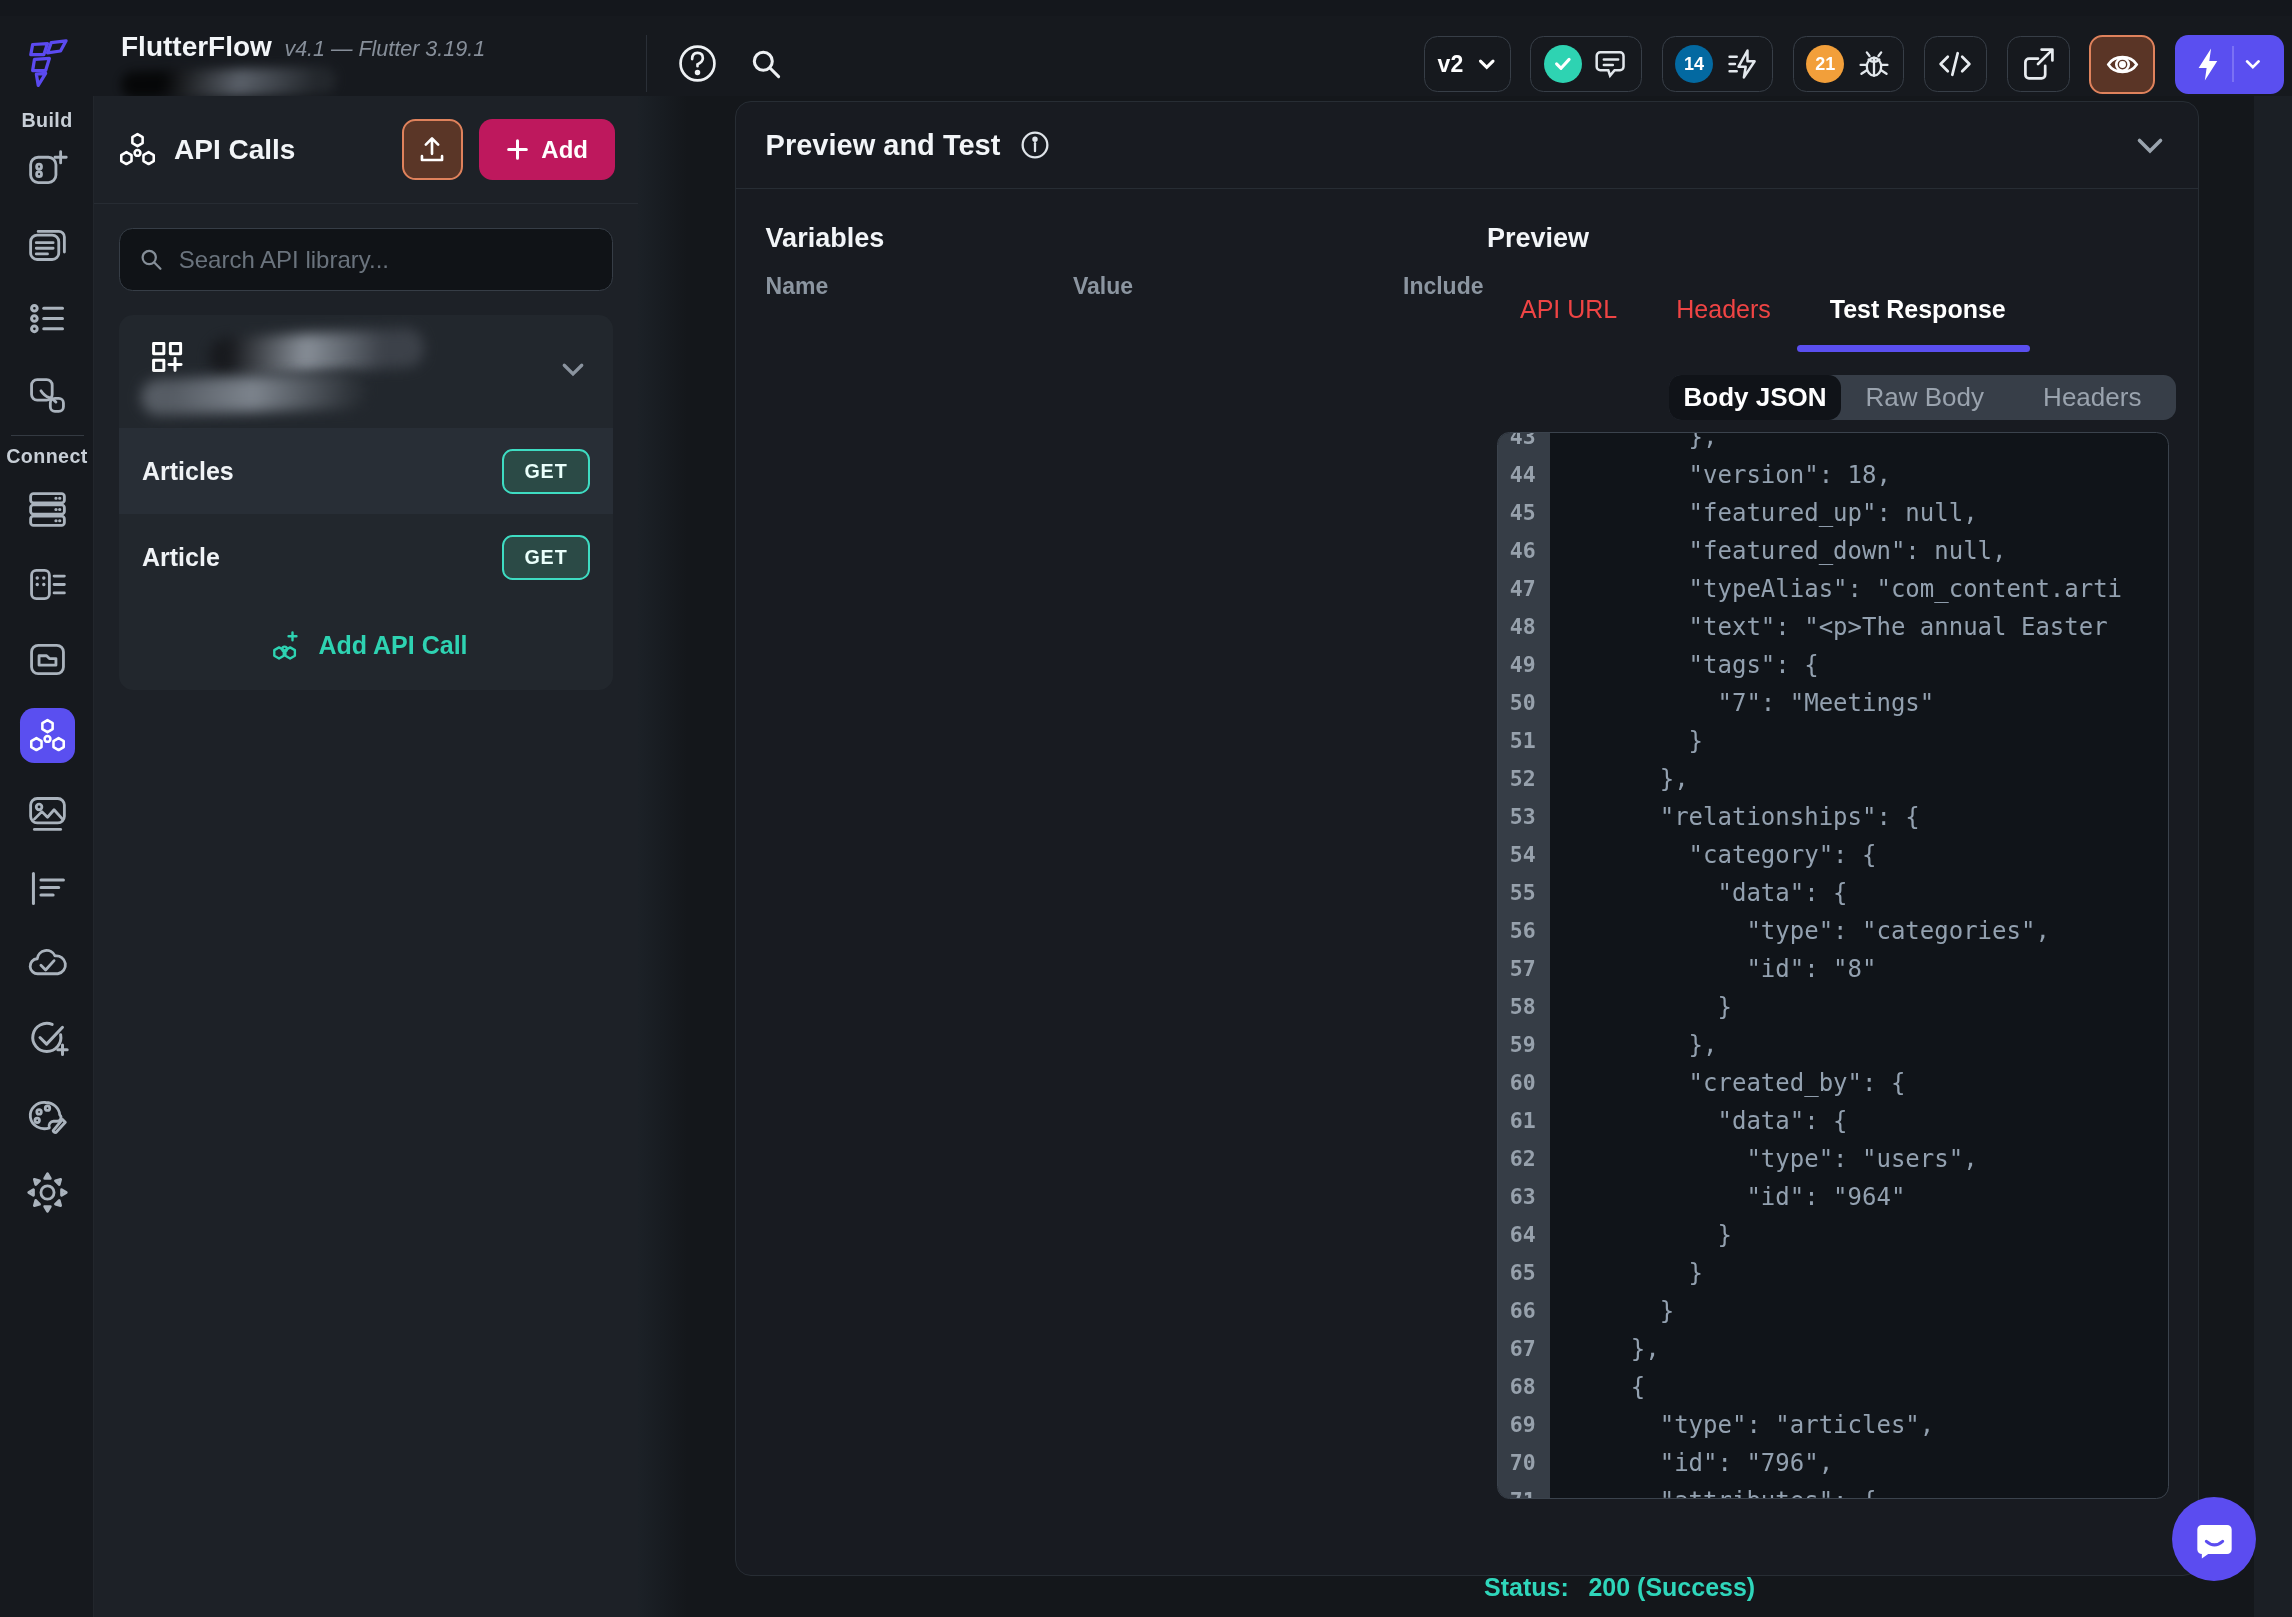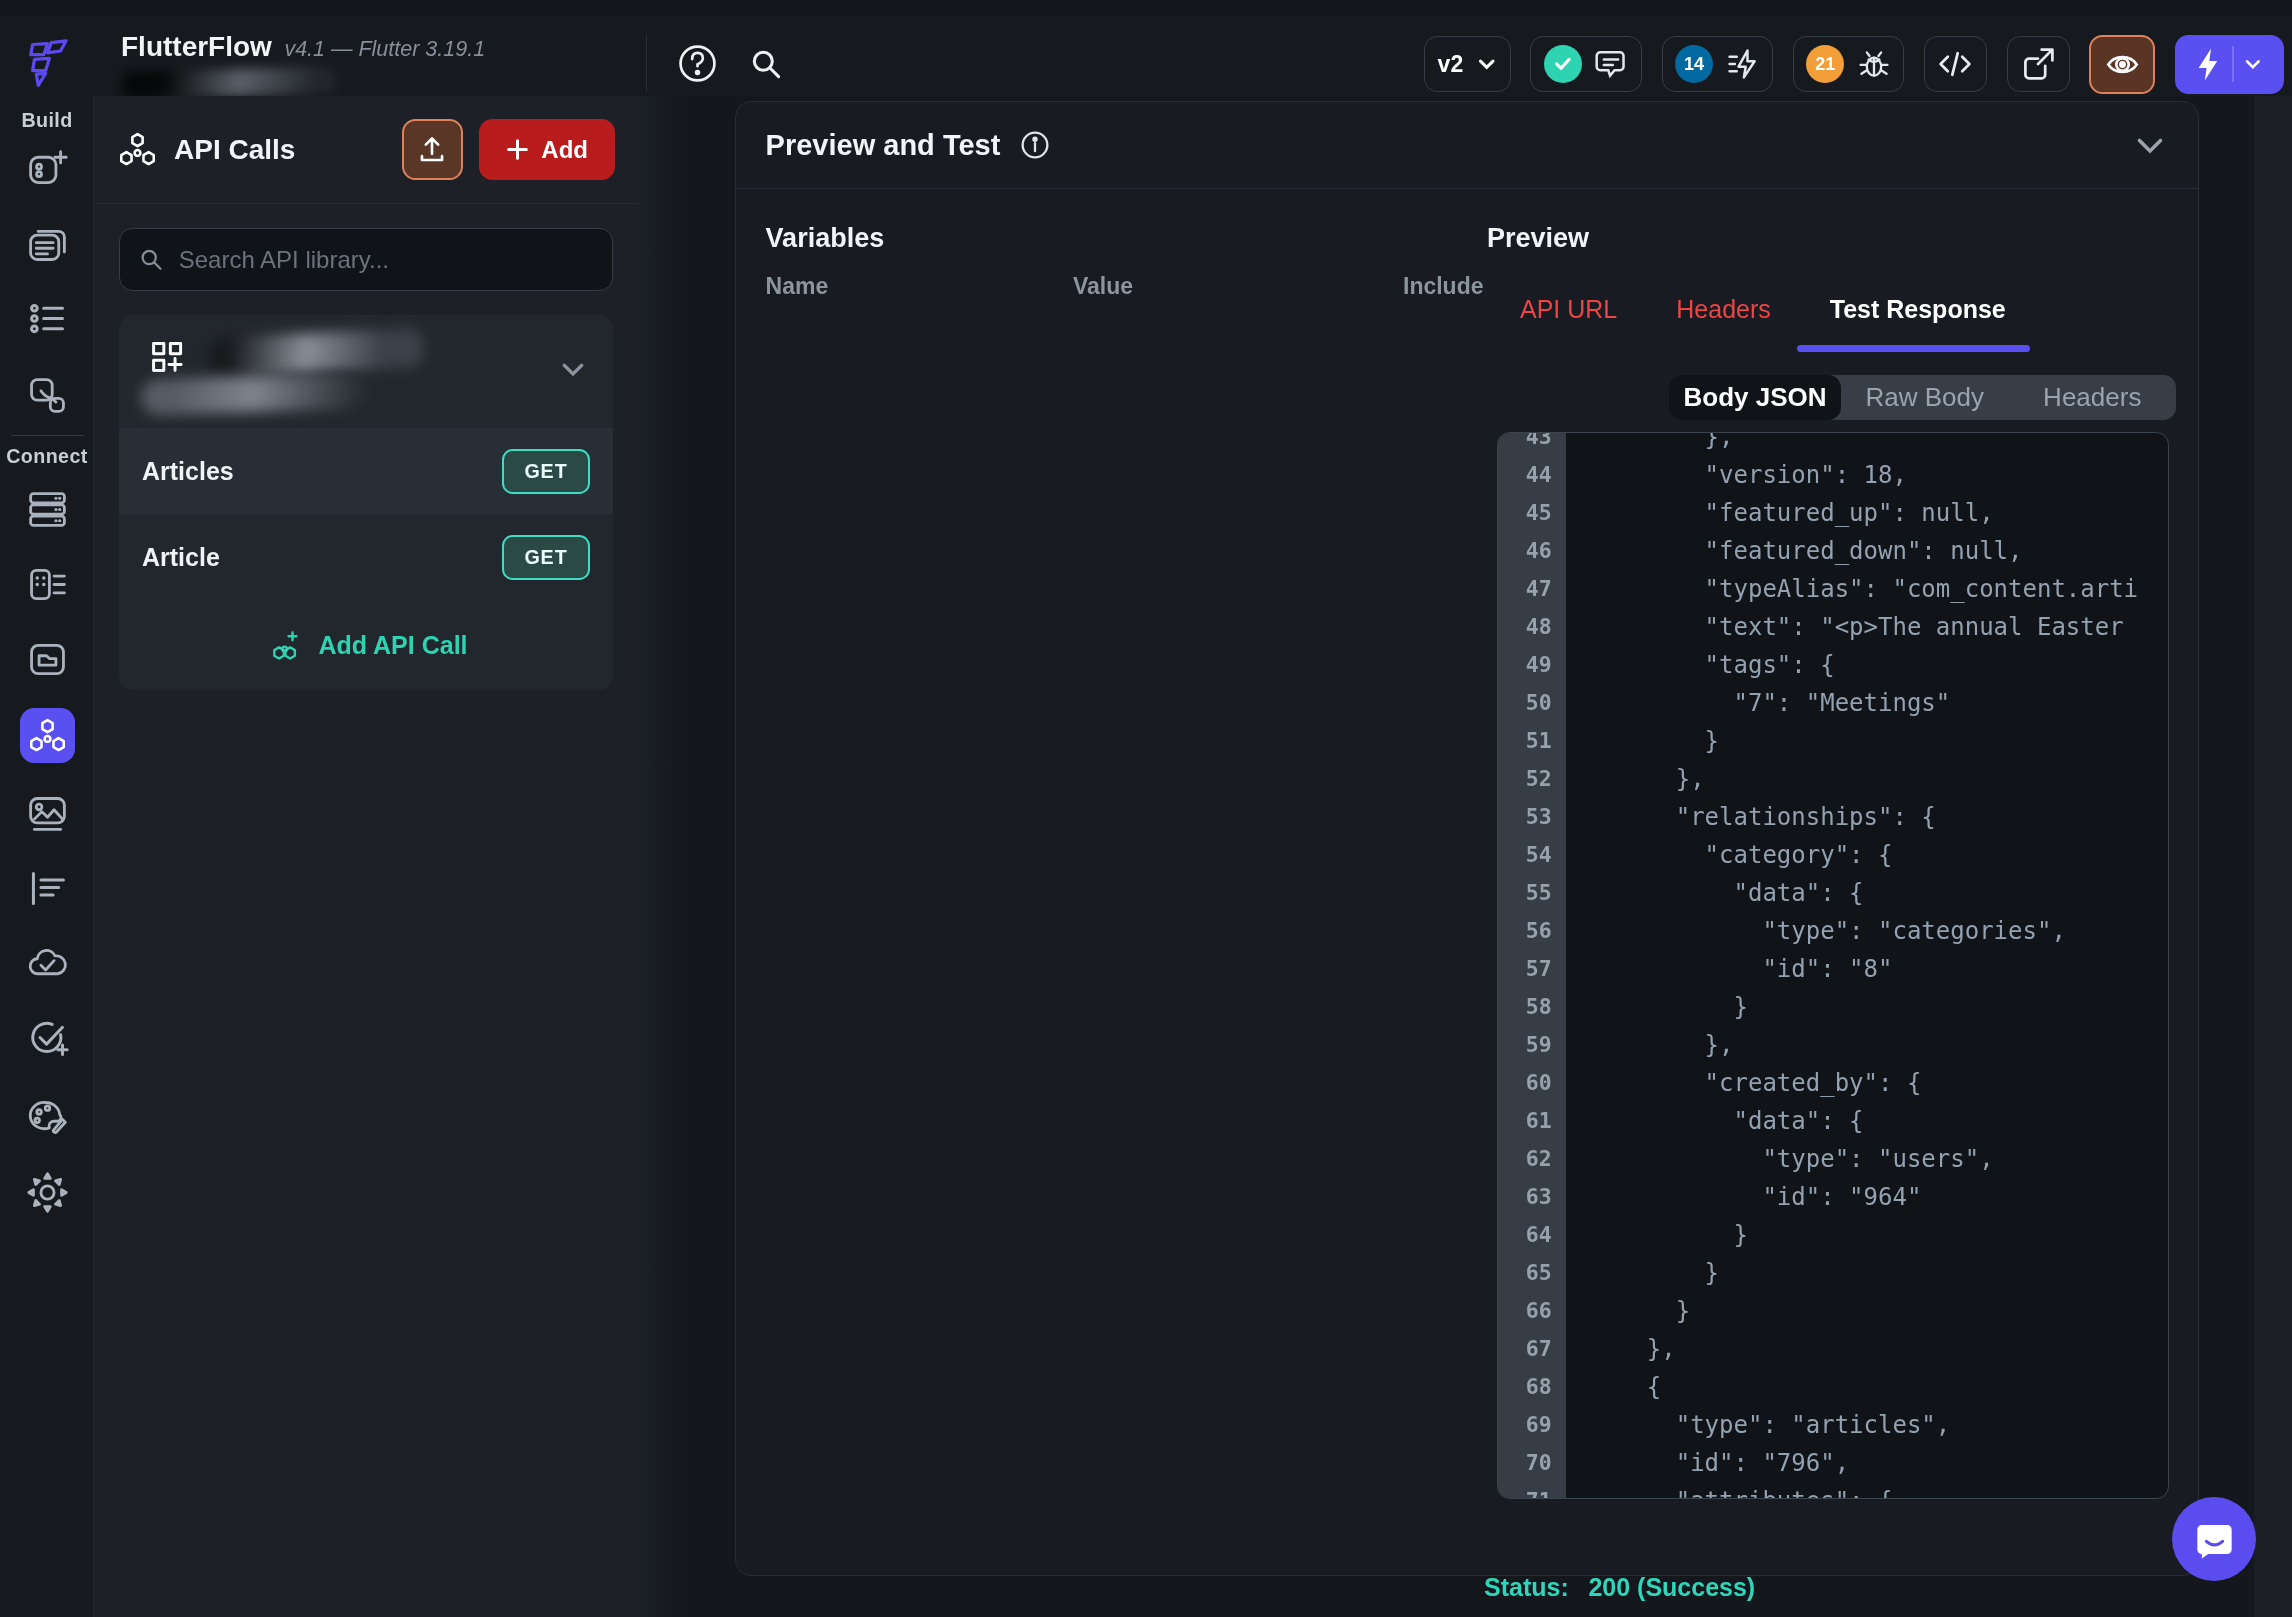--- a/index.html
+++ b/index.html
@@ -45,21 +45,21 @@
   .rail-active { position:absolute; left:19.7px; width:55px; height:55px; background:#5a4ff0;
                  border-radius:14.3px; display:flex; align-items:center; justify-content:center;
                  color:#fff; cursor:pointer; }
 
   
   .api-panel { position:absolute; left:94px; top:96px; width:544px; bottom:0; background:#1d2127; }
   .panel-head { height:108px; border-bottom:0.9px solid #272c33; display:flex; align-items:center; padding:0 23px; }
   .panel-title { font-size:28px; font-weight:bold; color:#f2f5f8; margin-left:16px; flex:1; }
   .upload-btn { width:61px; height:61px; background:#5a3627; border:2.7px solid #df825c; border-radius:13.4px;
                 display:flex; align-items:center; justify-content:center; color:#fff; cursor:pointer; }
-  .add-btn { margin-left:16px; height:61px; padding:0 27px; background:#b91c1c; border:none; border-radius:13.4px;
+  .add-btn { margin-left:16px; height:61px; padding:0 27px; background:#be185d; border:none; border-radius:13.4px;
              color:#fff; font-size:24px; font-weight:bold; display:flex; align-items:center; gap:12.5px; cursor:pointer; }
   .search-box { margin:24px 25px 0 25px; height:63px; background:#101317; border:1.8px solid #363d46;
                 border-radius:13.4px; display:flex; align-items:center; padding:0 18px; gap:14.3px; }
   .search-box input { background:transparent; border:none; outline:none; color:#cfd5dc;
                       font-size:24px; width:100%; font-family:"Liberation Sans",sans-serif; }
   .search-box input::placeholder { color:#6a737d; }
   .group-card { margin:24px 25px 0 25px; background:#22272d; border-radius:14.3px; overflow:hidden; }
   .group-head { height:113px; position:relative; padding:18px 21.5px; cursor:pointer; }
   .gh-icon { position:absolute; left:29px; top:23px; color:#fff; }
   .gh-blob1 { position:absolute; left:90px; top:18px; width:215px; height:39px; border-radius:18px;
@@ -109,21 +109,21 @@
 
   .seg { position:absolute; left:933px; top:186px; width:507px; height:45px; background:#373e48;
          border-radius:12.5px; display:flex; align-items:center; }
   .seg-item { flex:1; text-align:center; font-size:26px; color:#9aa3ae; cursor:pointer; }
   .seg-item.active { height:45px; line-height:45px; background:#101318; border-radius:12.5px;
                      color:#fff; font-weight:bold; flex:0 0 172px; }
 
   .code-panel { position:absolute; left:761px; top:243px; width:672px; height:1067px;
                 background:#101419; border:1.8px solid #3b434d; border-radius:12.5px;
                 overflow:hidden; display:flex; }
-  .code-gutter { width:68px; background:#363d46; flex:none; padding-top:0; }
+  .code-gutter { width:52px; background:#363d46; flex:none; padding-top:0; }
   .code-lines { flex:1; overflow:hidden; }
   .gut-inner, .line-inner { margin-top:-15px; }
   .ln { height:38px; line-height:38px; text-align:right; padding-right:14.3px;
         font-size:21.5px; font-weight:bold; color:#97a1ac; font-family:"DejaVu Sans Mono",monospace; }
   .cl { height:38px; line-height:38px; white-space:pre; padding-left:23px;
         font-size:24px; color:#93a1b0; font-family:"DejaVu Sans Mono",monospace; }
   .status-row { position:absolute; left:748px; top:1384px; display:flex; gap:19.7px;
                 font-size:25px; font-weight:bold; color:#2fd6bb; }
 
   .chat-fab { position:absolute; left:2172px; top:1497px; width:84px; height:84px; border-radius:50%;

